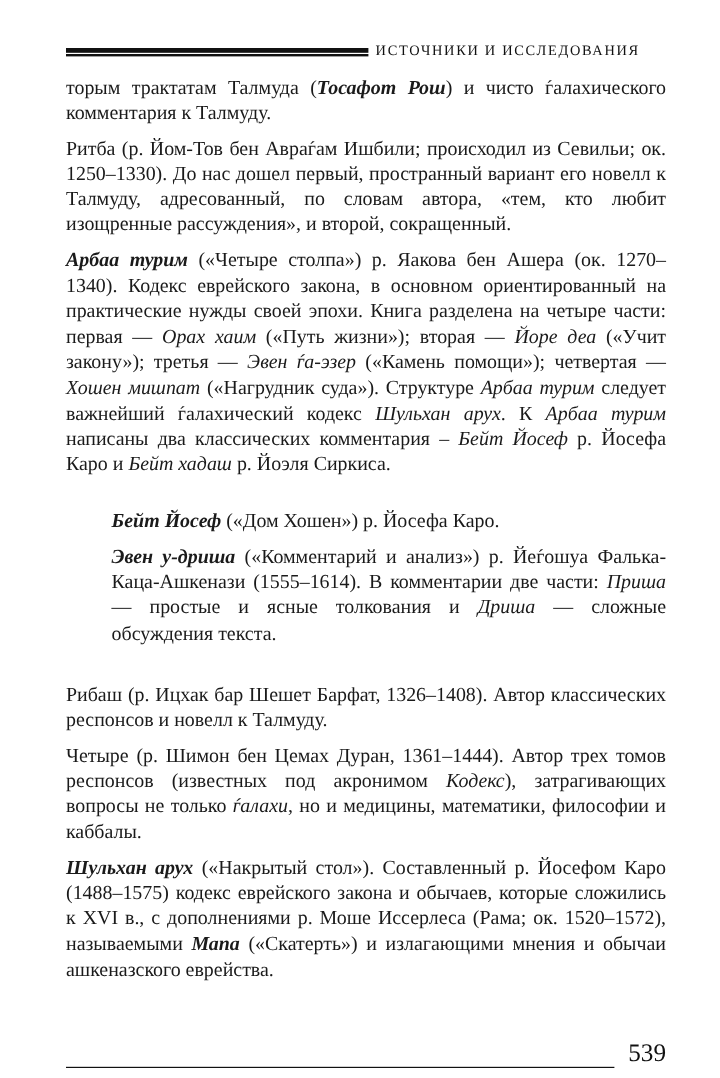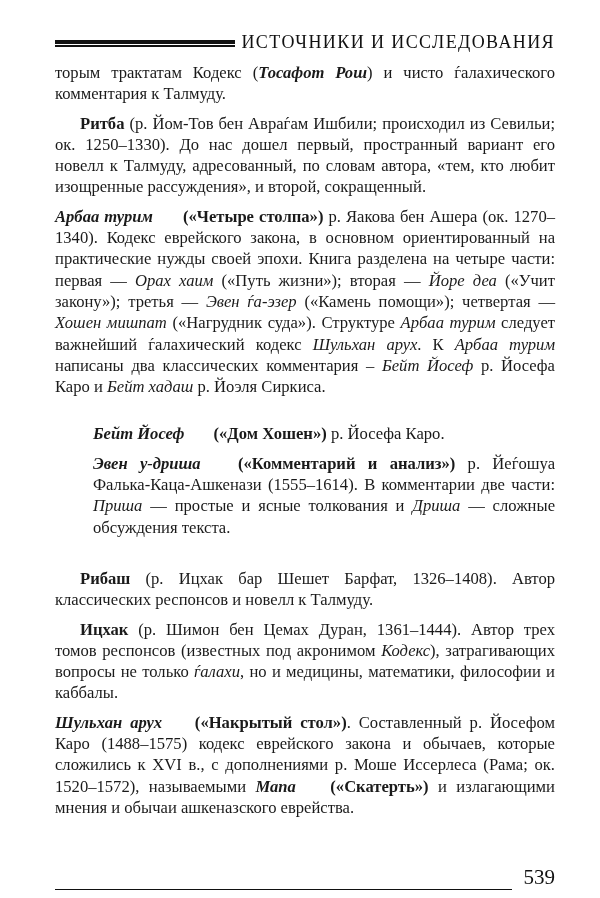--- a/index.html
+++ b/index.html
@@ -47,21 +47,21 @@
     }
     .header-rule .thin {
       position: absolute;
       left: 0; right: 0;
       top: 9px;
       height: 1.5px;
       background: #111;
     }
     .header-title {
       font-family: "Liberation Serif", "DejaVu Serif", serif;
-      font-size: 18px;
+      font-size: 12px;
       letter-spacing: 1.4px;
       text-transform: uppercase;
       white-space: nowrap;
       color: #111;
       padding-top: 4px;
     }
     
     .body-text {
       position: absolute;
       top: 62px;
@@ -77,21 +77,21 @@
       margin: 0 0 8px 0;
     }
     .inset {
       margin-top: 26px;
       margin-bottom: 30px;
     }
     .inset .para {
       margin-left: 38px;
       margin-bottom: 8px;
     }
-    b { font-weight: bold; margin-left: 25px; }
+    b { font-weight: normal; }
     i { }
     .bi { font-weight: bold; font-style: italic; margin-top: 44px; }
     
     .footer {
       position: absolute;
       top: 860px;
       left: 0;
       width: 500px;
       height: 30px;
       display: flex;
@@ -117,31 +117,31 @@
 
   <div class="running-header">
     <div class="header-rule">
       <div class="thick"></div>
       <div class="thin"></div>
     </div>
     <span class="header-title">Источники и исследования</span>
   </div>
 
   <div class="body-text">
-    <p class="para"><span>торым трактатам Кодекс (</span><span class="bi">Тосафот Рош</span><span>) и чисто ѓалахического комментария к Талмуду.</span></p>
+    <p class="para"><span>торым трактатам Талмуда (</span><span class="bi">Тосафот Рош</span><span>) и чисто ѓалахического комментария к Талмуду.</span></p>
     <p class="para"><b>Ритба</b><span> (р. Йом-Тов бен Авраѓам Ишбили; происходил из Севильи; ок. 1250–1330). До нас дошел первый, пространный вариант его новелл к Талмуду, адресованный, по словам автора, «тем, кто любит изощренные рассуждения», и второй, сокращенный.</span></p>
     <p class="para"><span class="bi">Арбаа турим</span><span> </span><b>(«Четыре столпа»)</b><span> р. Яакова бен Ашера (ок. 1270–1340). Кодекс еврейского закона, в основном ориентированный на практические нужды своей эпохи. Книга разделена на четыре части: первая — </span><i>Орах хаим</i><span> («Путь жизни»); вторая — </span><i>Йоре деа</i><span> («Учит закону»); третья — </span><i>Эвен ѓа-эзер</i><span> («Камень помощи»); четвертая — </span><i>Хошен мишпат</i><span> («Нагрудник суда»). Структуре </span><i>Арбаа турим</i><span> следует важнейший ѓалахический кодекс </span><i>Шульхан арух</i><span>. К </span><i>Арбаа турим</i><span> написаны два классических комментария – </span><i>Бейт Йосеф</i><span> р. Йосефа Каро и </span><i>Бейт хадаш</i><span> р. Йоэля Сиркиса.</span></p>
 
     <div class="inset">
       <p class="para"><span class="bi">Бейт Йосеф</span><span> </span><b>(«Дом Хошен»)</b><span> р. Йосефа Каро.</span></p>
       <p class="para"><span class="bi">Эвен у-дриша</span><span> </span><b>(«Комментарий и анализ»)</b><span> р. Йеѓошуа Фалька-Каца-Ашкенази (1555–1614). В комментарии две части: </span><i>Приша</i><span> — простые и ясные толкования и </span><i>Дриша</i><span> — сложные обсуждения текста.</span></p>
     </div>
 
     <p class="para"><b>Рибаш</b><span> (р. Ицхак бар Шешет Барфат, 1326–1408). Автор классических респонсов и новелл к Талмуду.</span></p>
-    <p class="para"><b>Ицхак</b><span> (р. Шимон бен Цемах Дуран, 1361–1444). Автор трех томов респонсов (известных под акронимом </span><i>Кодекс</i><span>), затрагивающих вопросы не только </span><i>ѓалахи</i><span>, но и медицины, математики, философии и каббалы.</span></p>
+    <p class="para"><b>Четыре</b><span> (р. Шимон бен Цемах Дуран, 1361–1444). Автор трех томов респонсов (известных под акронимом </span><i>Кодекс</i><span>), затрагивающих вопросы не только </span><i>ѓалахи</i><span>, но и медицины, математики, философии и каббалы.</span></p>
     <p class="para"><span class="bi">Шульхан арух</span><span> </span><b>(«Накрытый стол»)</b><span>. Составленный р. Йосефом Каро (1488–1575) кодекс еврейского закона и обычаев, которые сложились к XVI в., с дополнениями р. Моше Иссерлеса (Рама; ок. 1520–1572), называемыми </span><span class="bi">Мапа</span><span> </span><b>(«Скатерть»)</b><span> и излагающими мнения и обычаи ашкеназского еврейства.</span></p>
   </div>
 
   <div class="footer">
     <div class="footer-rule"></div>
     <span class="page-number">539</span>
   </div>
 
 </div>
 

